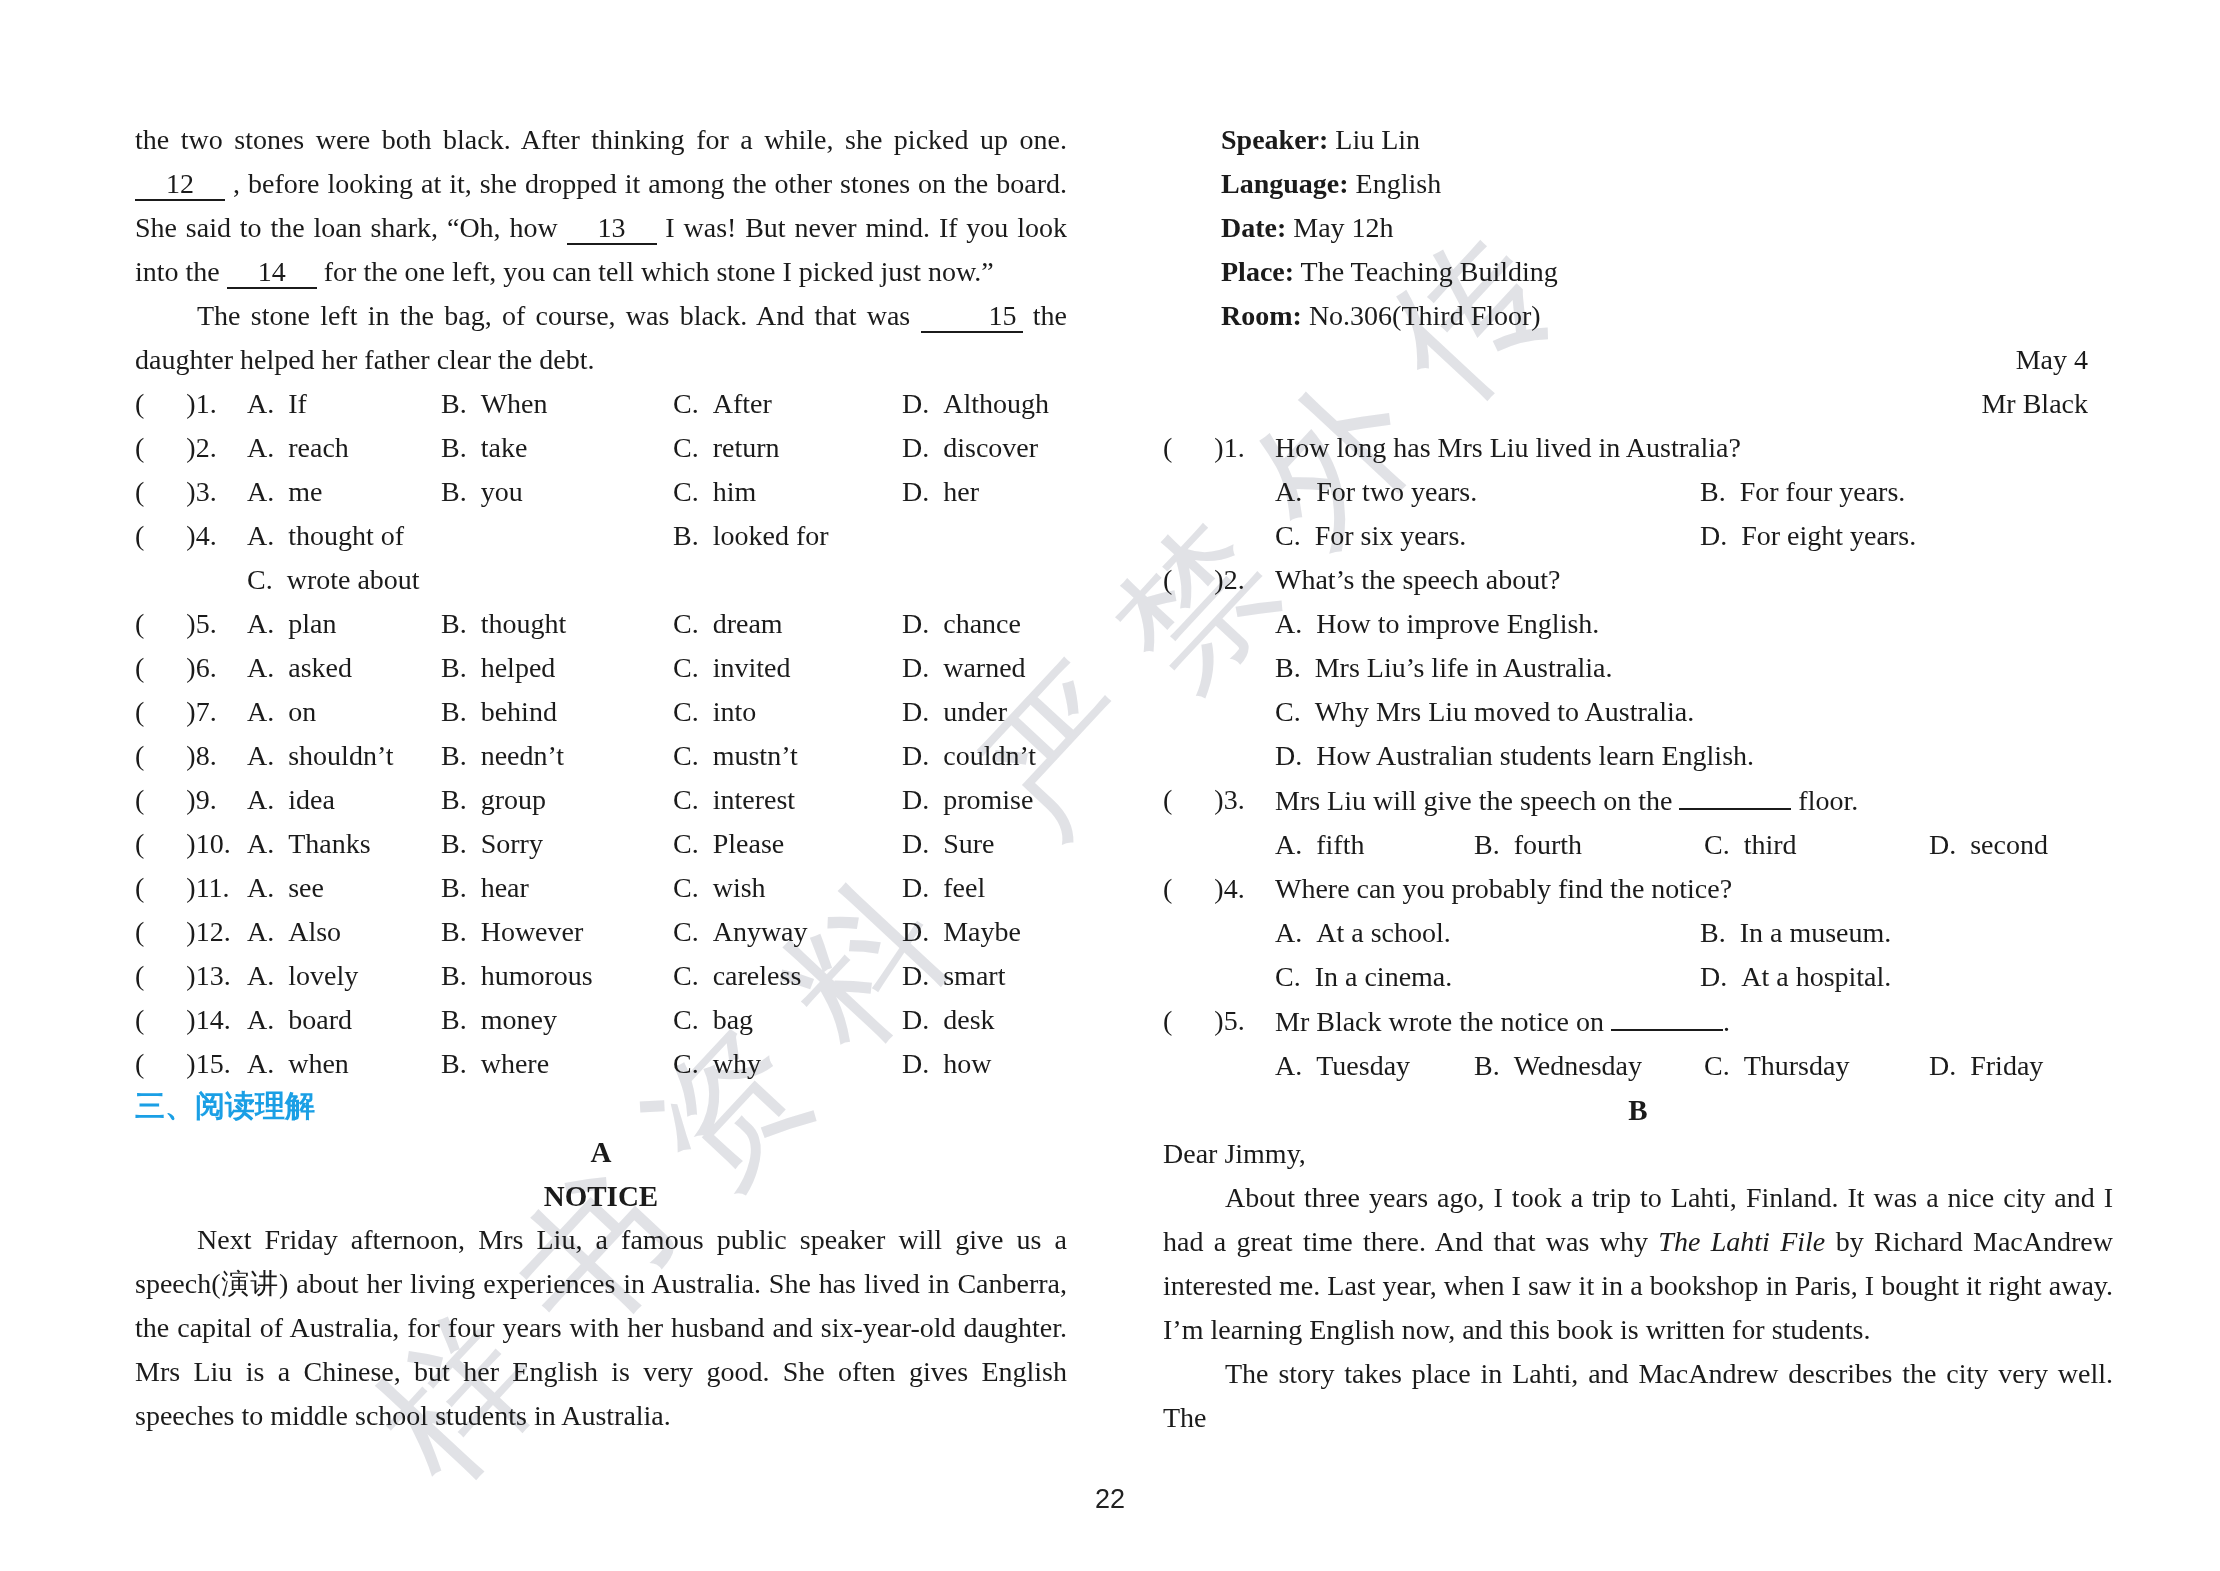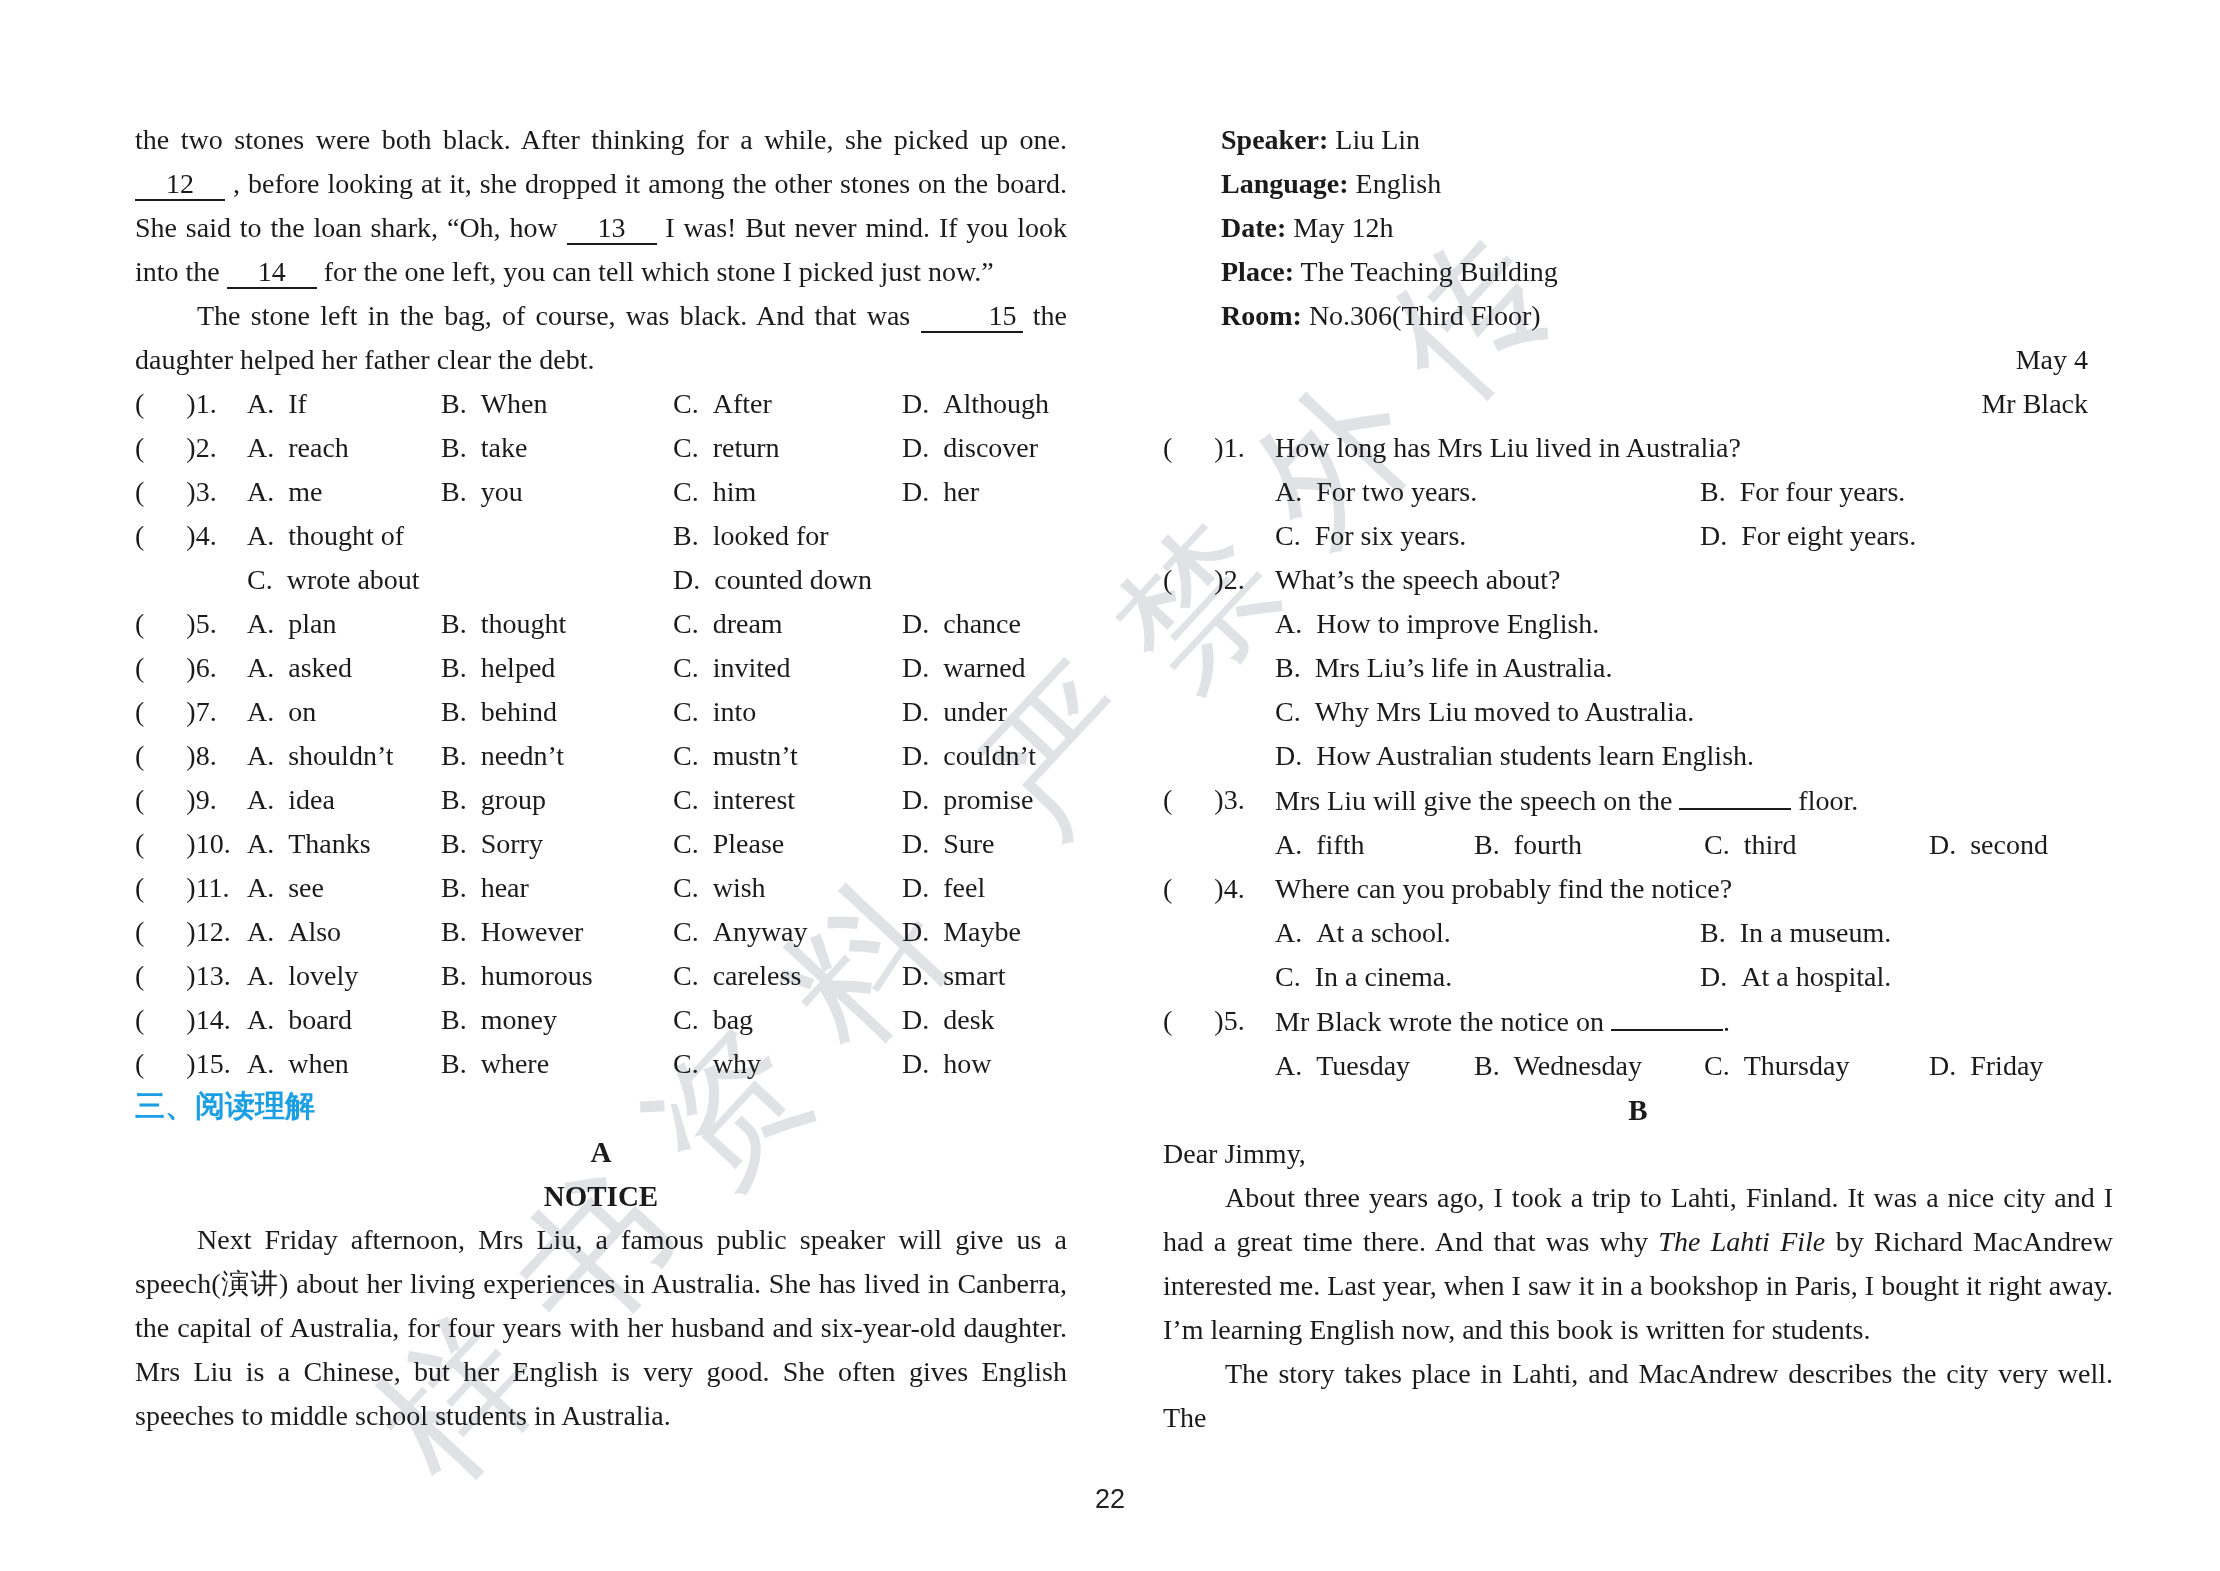--- a/index.html
+++ b/index.html
@@ -69,21 +69,20 @@
             <span>D. her</span>
           </div>
           <div class="crow two nowrap">
             <span>(  )4.</span>
             <span>A. thought of</span>
             <span>B. looked for</span>
           </div>
           <div class="crow two nowrap">
             <span></span>
             <span>C. wrote about</span>
-            <span>D. counted down</span>
           </div>
           <div class="crow nowrap">
             <span>(  )5.</span>
             <span>A. plan</span>
             <span>B. thought</span>
             <span>C. dream</span>
             <span>D. chance</span>
           </div>
           <div class="crow nowrap">
             <span>(  )6.</span>

